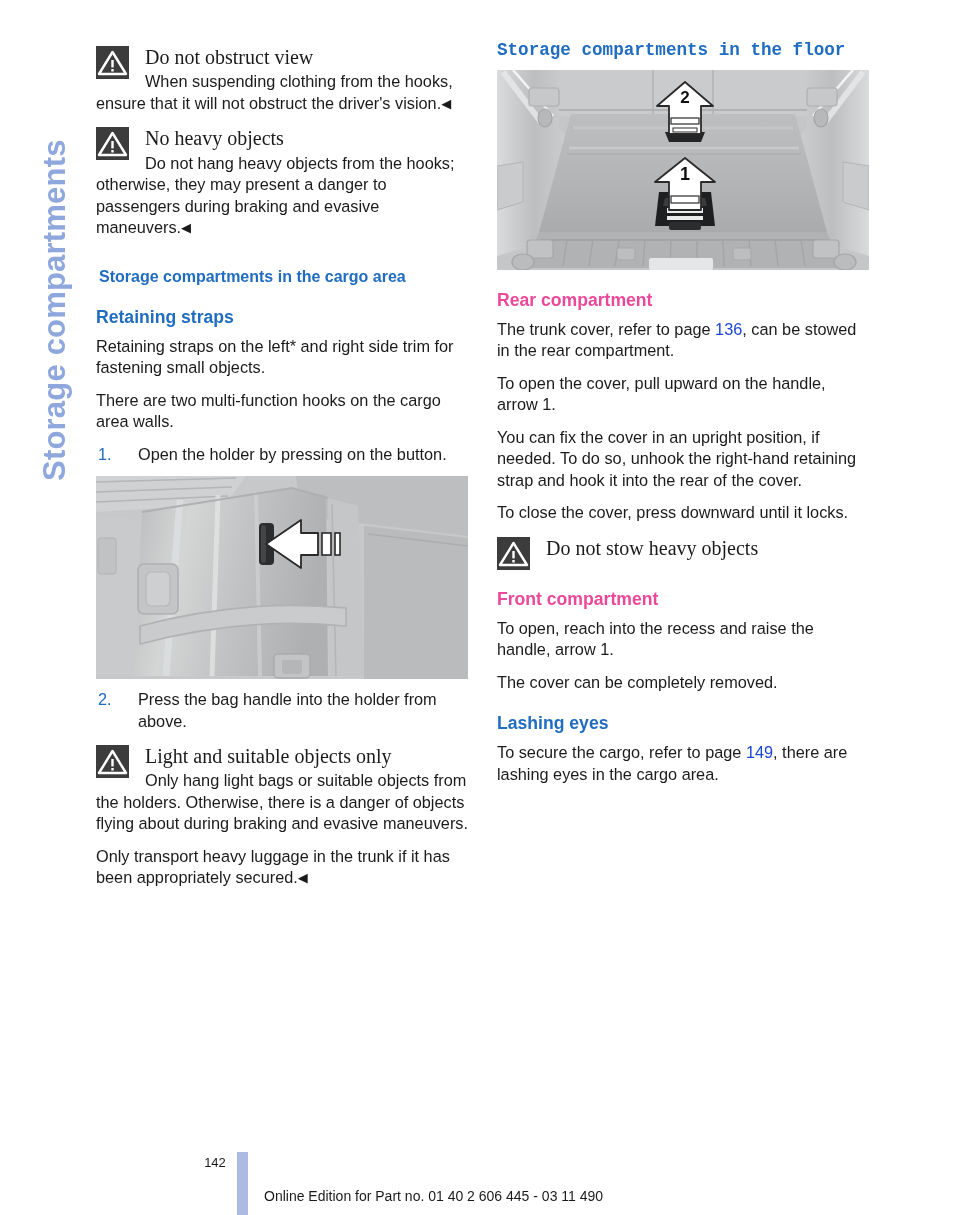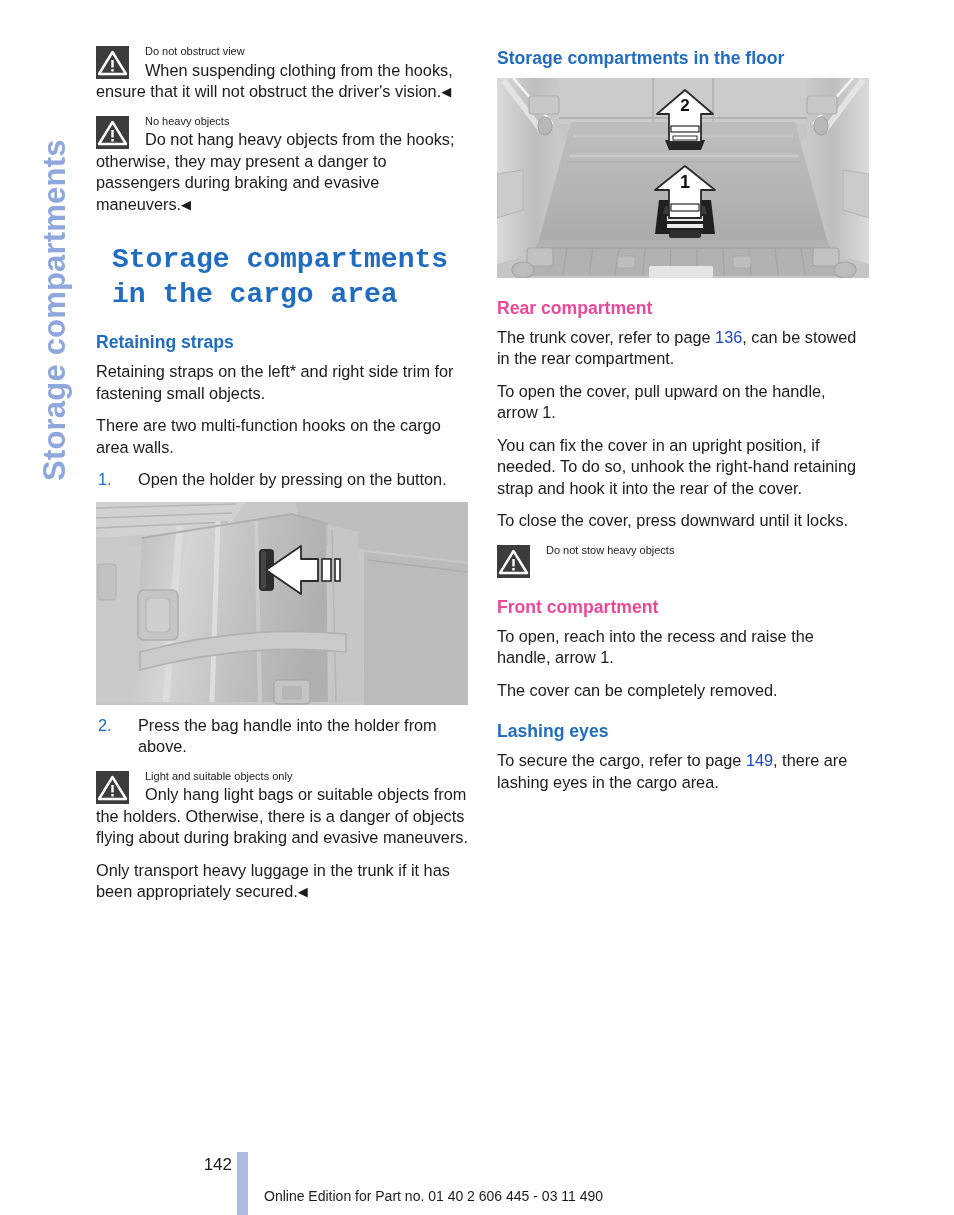--- a/index.html
+++ b/index.html
@@ -49,39 +49,39 @@
   .col-right { left: 497px; }
 
   
   p, .para {
     margin: 0 0 11px 0;
     font-size: 16.3px;
     line-height: 1.32;
     color: #1b1b1b;
   }
   .h1 {
-    font-size: 28px;
+    font-size: 16px;
     font-weight: bold;
     line-height: 1.24;
     color: #1f6cc0;
-    margin: 28px 0 16px 16px;
-    font-family: Liberation Mono, monospace;
+    margin: 28px 0 16px 3px;
   }
   .h2 {
     font-size: 17.6px;
     font-weight: bold;
     line-height: 1.25;
     color: #1f6cc0;
     margin: 20px 0 7px 0;
   }
   .h2.pale {
     color: #ec4899;
   }
   .h2.first {
-    margin-top: 8px;
+    margin-top: 0;
+    font-family: Liberation Mono, monospace;
   }
   .pref {
     color: #1a46d4;
   }
   .endmark {
     font-size: 13px;
     vertical-align: 1px;
   }
 
   
@@ -93,24 +93,25 @@
   .warn-icon {
     position: absolute;
     left: 0;
     top: 2px;
     width: 33px;
     height: 33px;
     background: #3c3c3c;
   }
   .warn-icon svg { display: block; }
   .warn-title {
-    font-size: 11px;
+    font-size: 20px;
     line-height: 1.32;
     padding-left: 49px;
     margin: 0 0 1px 0;
+    font-family: Liberation Serif, serif;
   }
   .warn-body {
     font-size: 16.3px;
     line-height: 1.32;
     margin: 0;
     text-indent: 49px;
   }
 
   
   .olist {
@@ -146,22 +147,22 @@
     left: 0;
     top: 1148px;
     width: 954px;
     height: 67px;
   }
   .page-num {
     position: absolute;
     left: 198px;
     top: 7px;
     width: 34px;
-    text-align: right;
-    font-size: 17px;
+    text-align: center;
+    font-size: 13px;
     color: #1b1b1b;
   }
   .foot-bar {
     position: absolute;
     left: 237px;
     top: 4px;
     width: 11px;
     height: 63px;
     background: #adbbe2;
   }

